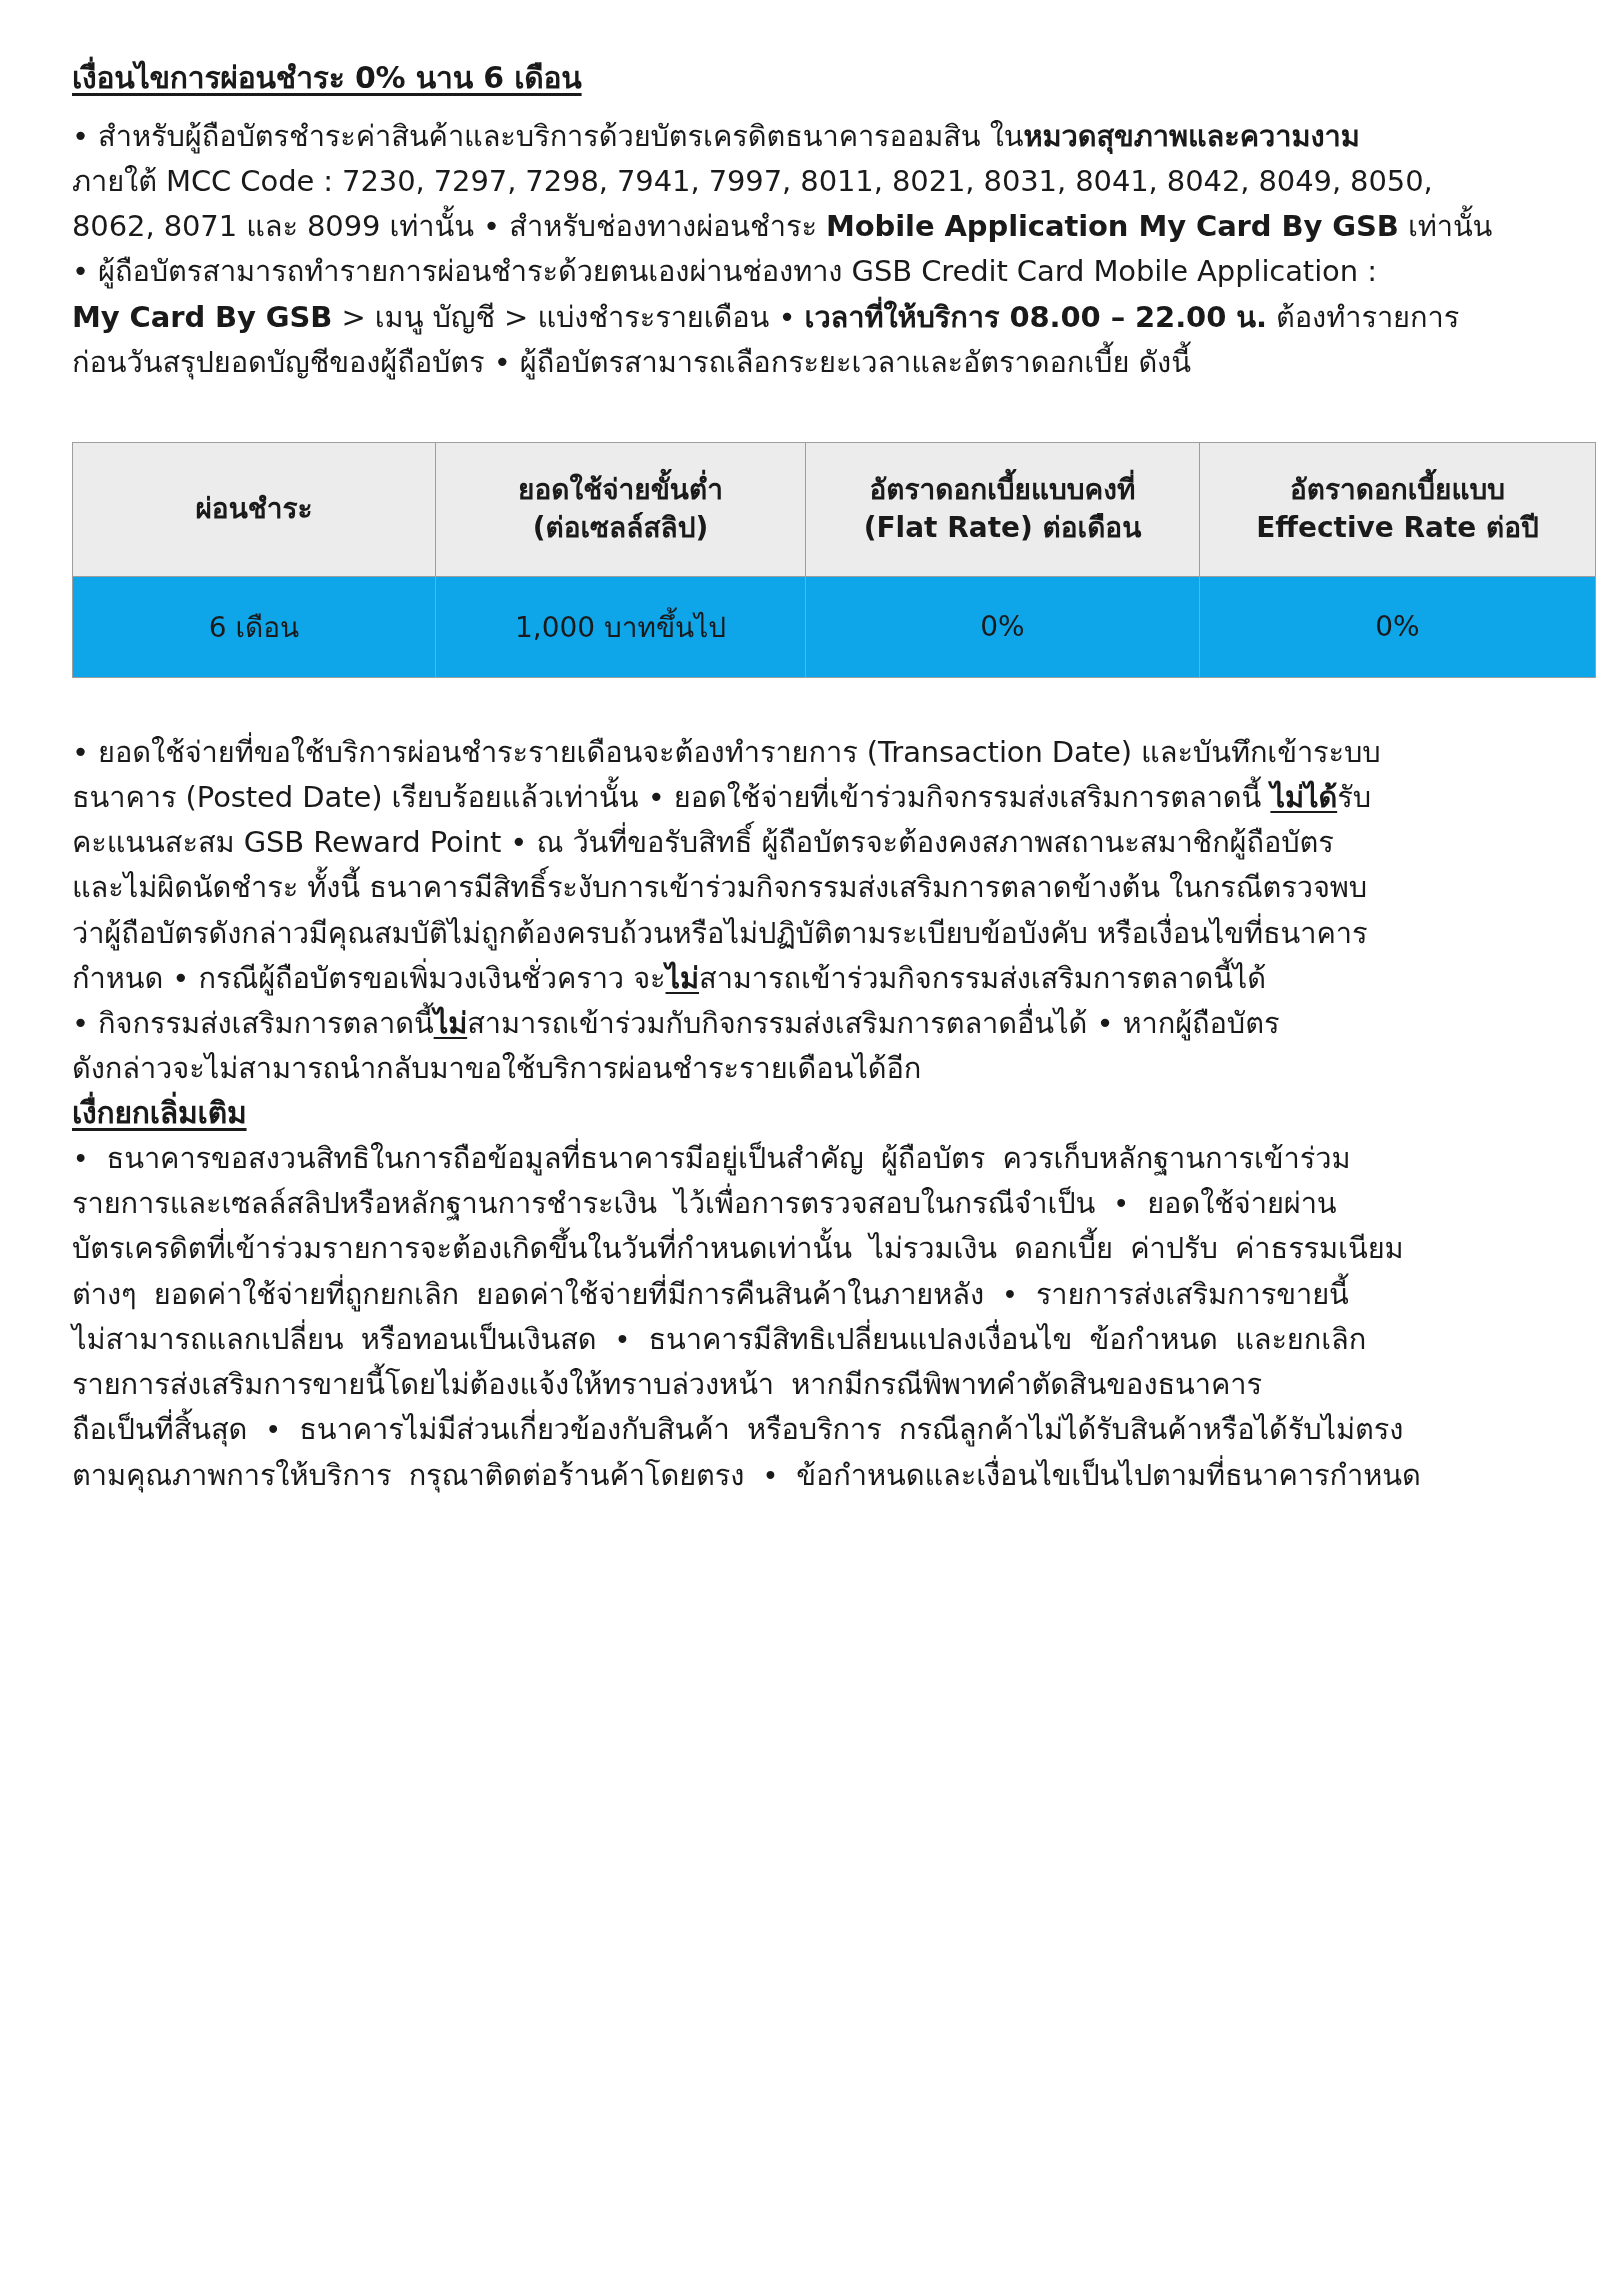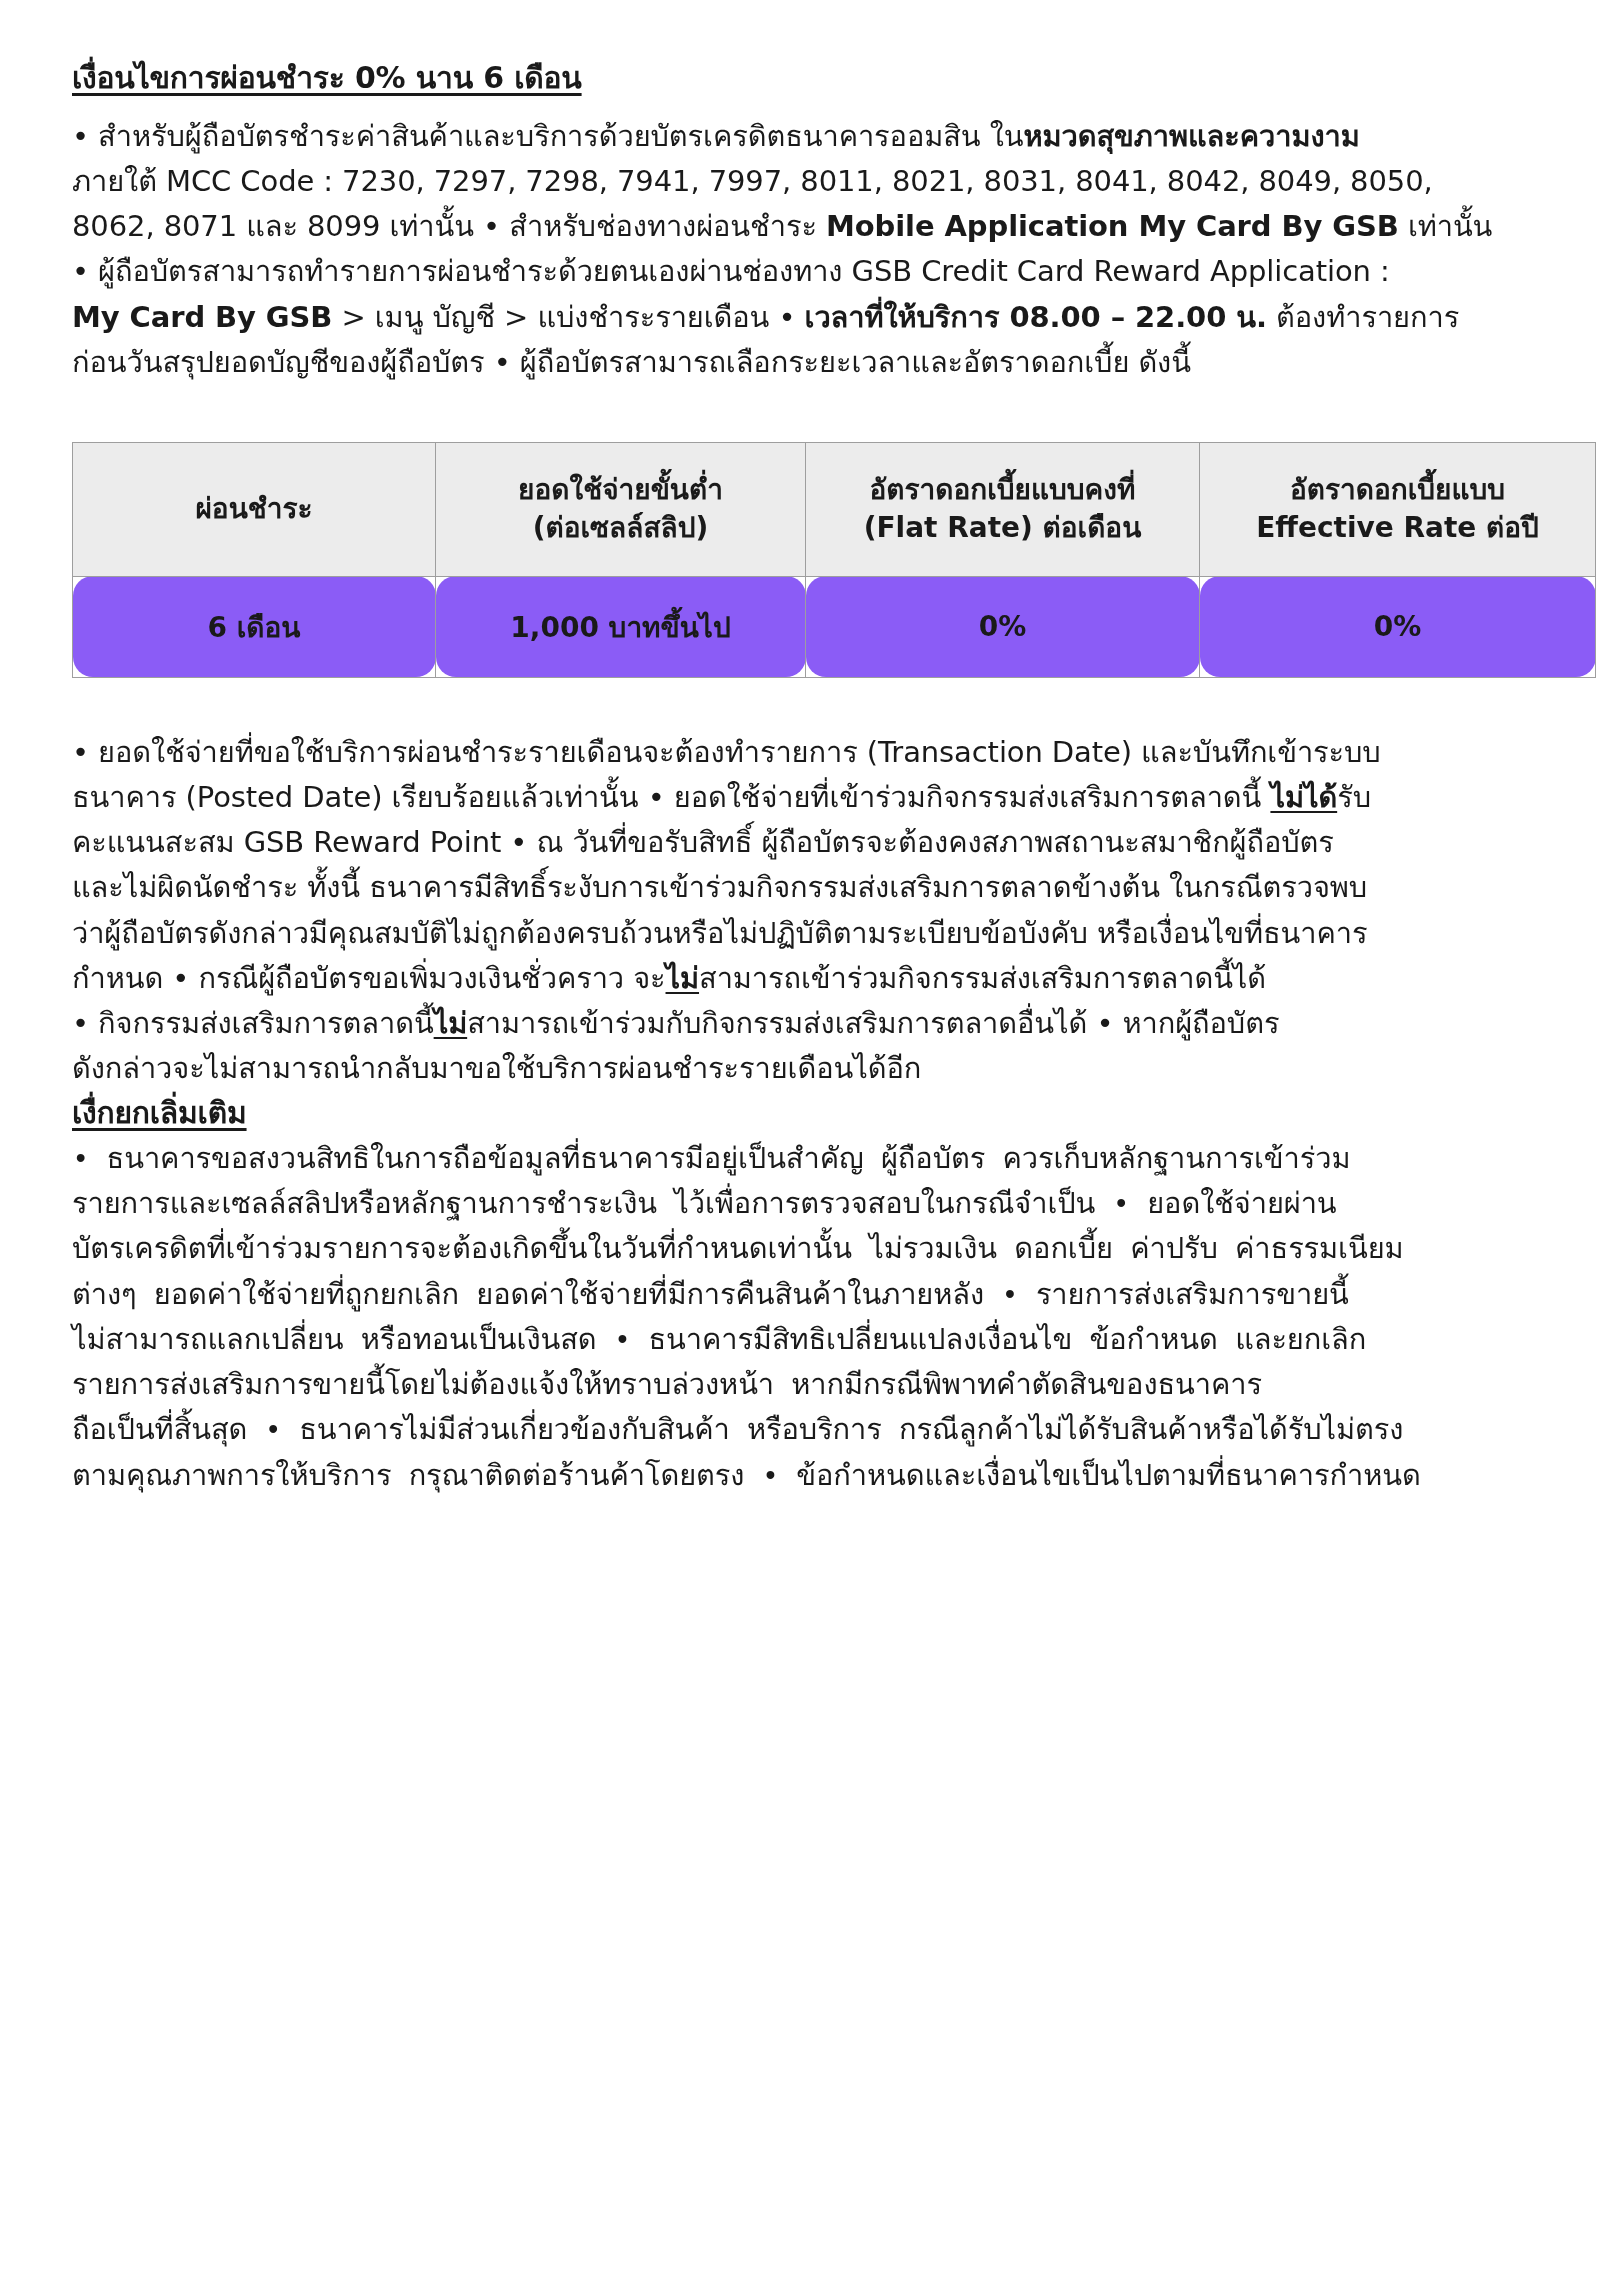--- a/index.html
+++ b/index.html
@@ -63,26 +63,25 @@
   }
   table.rates thead th {
     background: #ececec;
     font-size: 28px;
     line-height: 1.36;
     font-weight: bold;
     height: 118px;
     padding: 7.4px 5.5px;
   }
   table.rates tbody td {
-    background: #8b5cf6;
+    background: #0ea5e9;
     font-size: 28px;
-    font-weight: bold;
+    font-weight: normal;
     height: 89px;
     padding: 5.5px;
-    border-radius: 20px;
   }
   .col-1 { width: 351px; }
   .col-2 { width: 358px; }
   .col-3 { width: 382px; }
   .col-4 { width: 384px; }
 
   .block-2 { margin-top: 52px; }
 
   .section-2 { margin-top: 70px; }
   .block-3 { margin-top: 3.7px; font-family: Liberation Mono, monospace; }
@@ -93,21 +92,21 @@
 <body>
 
 <div class="page">
 
   <h1 class="section-title">เงื่อนไขการผ่อนชำระ 0% นาน 6 เดือน</h1>
 
   <div class="para block-1">
     <span class="line"><span>• สำหรับผู้ถือบัตรชำระค่าสินค้าและบริการด้วยบัตรเครดิตธนาคารออมสิน ใน</span><b>หมวดสุขภาพและความงาม</b></span>
     <span class="line">ภายใต้ MCC Code : 7230, 7297, 7298, 7941, 7997, 8011, 8021, 8031, 8041, 8042, 8049, 8050,</span>
     <span class="line"><span>8062, 8071 และ 8099 เท่านั้น • สำหรับช่องทางผ่อนชำระ </span><b>Mobile Application My Card By GSB</b><span> เท่านั้น</span></span>
-    <span class="line">• ผู้ถือบัตรสามารถทำรายการผ่อนชำระด้วยตนเองผ่านช่องทาง GSB Credit Card Reward Application :</span>
+    <span class="line">• ผู้ถือบัตรสามารถทำรายการผ่อนชำระด้วยตนเองผ่านช่องทาง GSB Credit Card Mobile Application :</span>
     <span class="line"><b>My Card By GSB</b><span> &gt; เมนู บัญชี &gt; แบ่งชำระรายเดือน • </span><b>เวลาที่ให้บริการ 08.00 – 22.00 น.</b><span> ต้องทำรายการ</span></span>
     <span class="line">ก่อนวันสรุปยอดบัญชีของผู้ถือบัตร • ผู้ถือบัตรสามารถเลือกระยะเวลาและอัตราดอกเบี้ย ดังนี้</span>
   </div>
 
   <div class="table-wrap">
     <table class="rates">
       <thead>
         <tr>
           <th class="col-1">ผ่อนชำระ</th>
           <th class="col-2">

